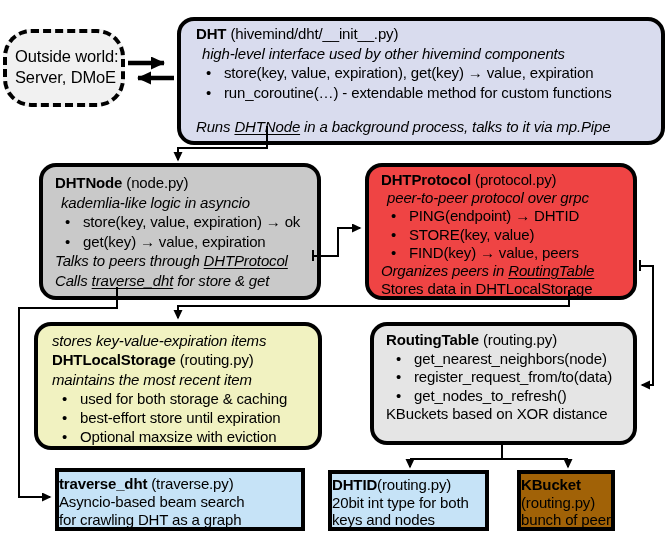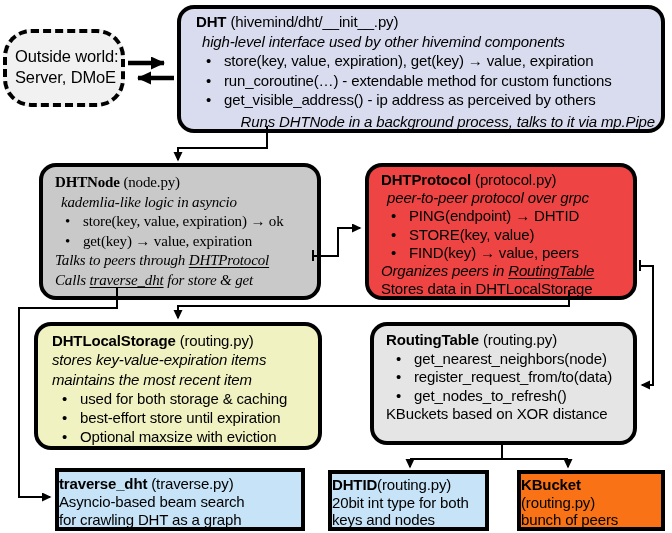--- a/index.html
+++ b/index.html
@@ -13,57 +13,56 @@
   .line{white-space:nowrap;}
   .b{font-weight:bold;}
   .it{font-style:italic;}
   .u{text-decoration:underline;text-underline-offset:2px;}
   .tag{padding-left:6px;}
   .bl{position:relative;padding-left:28px;}
   .bl::before{content:"•";position:absolute;left:10px;}
   .ctr{}
   svg.wires{position:absolute;left:0;top:0;pointer-events:none;}
 
-  #box-dht{left:177px;top:5px;width:488px;height:128px;background:#d9dcee;
+  #box-dht{left:177px;top:17px;width:488px;height:128px;background:#d9dcee;
            font-size:15px;line-height:19.5px;padding:3px 6px 0 15px;}
-  #box-dht .footer{margin-top:2px;text-align:right;}
+  #box-dht .footer{margin-top:15px;}
   #box-outside{left:3px;top:29px;width:122px;height:78px;background:#f1f1f1;
            border-style:dashed;border-radius:28px;font-size:16.5px;line-height:21px;
            padding:13px 2px 0 8px;}
   #box-node{left:39px;top:163px;width:282px;height:137px;background:#c9c9c9;
-           font-size:15px;line-height:19.5px;padding:6px 2px 12px 12px;font-family:Liberation Serif, serif;}
+           font-size:15px;line-height:19.5px;padding:6px 2px 12px 12px;}
   #box-protocol{left:365px;top:163px;width:272px;height:137px;background:#ef4444;
            font-size:15px;line-height:18.2px;padding:4px 2px 0 12px;}
   #box-storage{left:34px;top:322px;width:288px;height:128px;background:#f1f2c1;
            font-size:15px;line-height:19.3px;padding:5px 2px 0 14px;}
   #box-routing{left:370px;top:322px;width:267px;height:123px;background:#e5e5e5;
            font-size:15px;line-height:18.6px;padding:5px 2px 0 12px;}
   #box-traverse{left:55px;top:468px;width:250px;height:63px;background:#c6e3f7;
            font-size:15px;line-height:17.8px;padding-top:3px;}
   #box-dhtid{left:328px;top:470px;width:161px;height:61px;background:#c6e3f7;
            font-size:15px;line-height:17.5px;padding-top:2px;}
-  #box-kbucket{left:517px;top:470px;width:148px;height:61px;background:#f97316;
+  #box-kbucket{left:517px;top:470px;width:98px;height:61px;background:#a16207;
            font-size:15px;line-height:17.5px;padding-top:2px;}
 </style>
 </head>
 <body>
 
 <div id="stage">
 
   <div class="box" id="box-outside">
     <div class="line">Outside world:</div>
     <div class="line">Server, DMoE</div>
   </div>
 
   <div class="box round" id="box-dht">
     <div class="line"><span class="b">DHT</span><span> (hivemind/dht/__init__.py)</span></div>
     <div class="line it tag">high-level interface used by other hivemind components</div>
     <div class="line bl">store(key, value, expiration), get(key) → value, expiration</div>
     <div class="line bl">run_coroutine(…) - extendable method for custom functions</div>
-    <div class="line bl">get_visible_address() - ip address as perceived by others</div>
     <div class="line it footer"><span>Runs </span><span class="u">DHTNode</span><span> in a background process, talks to it via mp.Pipe</span></div>
   </div>
 
   <div class="box round" id="box-node">
     <div class="line"><span class="b">DHTNode</span><span> (node.py)</span></div>
     <div class="line it tag">kademlia-like logic in asyncio</div>
     <div class="line bl">store(key, value, expiration) → ok</div>
     <div class="line bl">get(key) → value, expiration</div>
     <div class="line it"><span>Talks to peers through </span><span class="u">DHTProtocol</span></div>
     <div class="line it"><span>Calls </span><span class="u">traverse_dht</span><span> for store &amp; get</span></div>
@@ -73,22 +72,22 @@
     <div class="line"><span class="b">DHTProtocol</span><span> (protocol.py)</span></div>
     <div class="line it tag">peer-to-peer protocol over grpc</div>
     <div class="line bl">PING(endpoint) → DHTID</div>
     <div class="line bl">STORE(key, value)</div>
     <div class="line bl">FIND(key) → value, peers</div>
     <div class="line it"><span>Organizes peers in </span><span class="u">RoutingTable</span></div>
     <div class="line"><span>Stores data in DHT</span><span class="u">LocalStorage</span></div>
   </div>
 
   <div class="box round" id="box-storage">
+    <div class="line it">stores key-value-expiration items</div>
     <div class="line"><span class="b">DHTLocalStorage</span><span> (routing.py)</span></div>
-    <div class="line it">stores key-value-expiration items</div>
     <div class="line it">maintains the most recent item</div>
     <div class="line bl">used for both storage &amp; caching</div>
     <div class="line bl">best-effort store until expiration</div>
     <div class="line bl">Optional maxsize with eviction</div>
   </div>
 
   <div class="box round" id="box-routing">
     <div class="line"><span class="b">RoutingTable</span><span> (routing.py)</span></div>
     <div class="line bl">get_nearest_neighbors(node)</div>
     <div class="line bl">register_request_from/to(data)</div>

